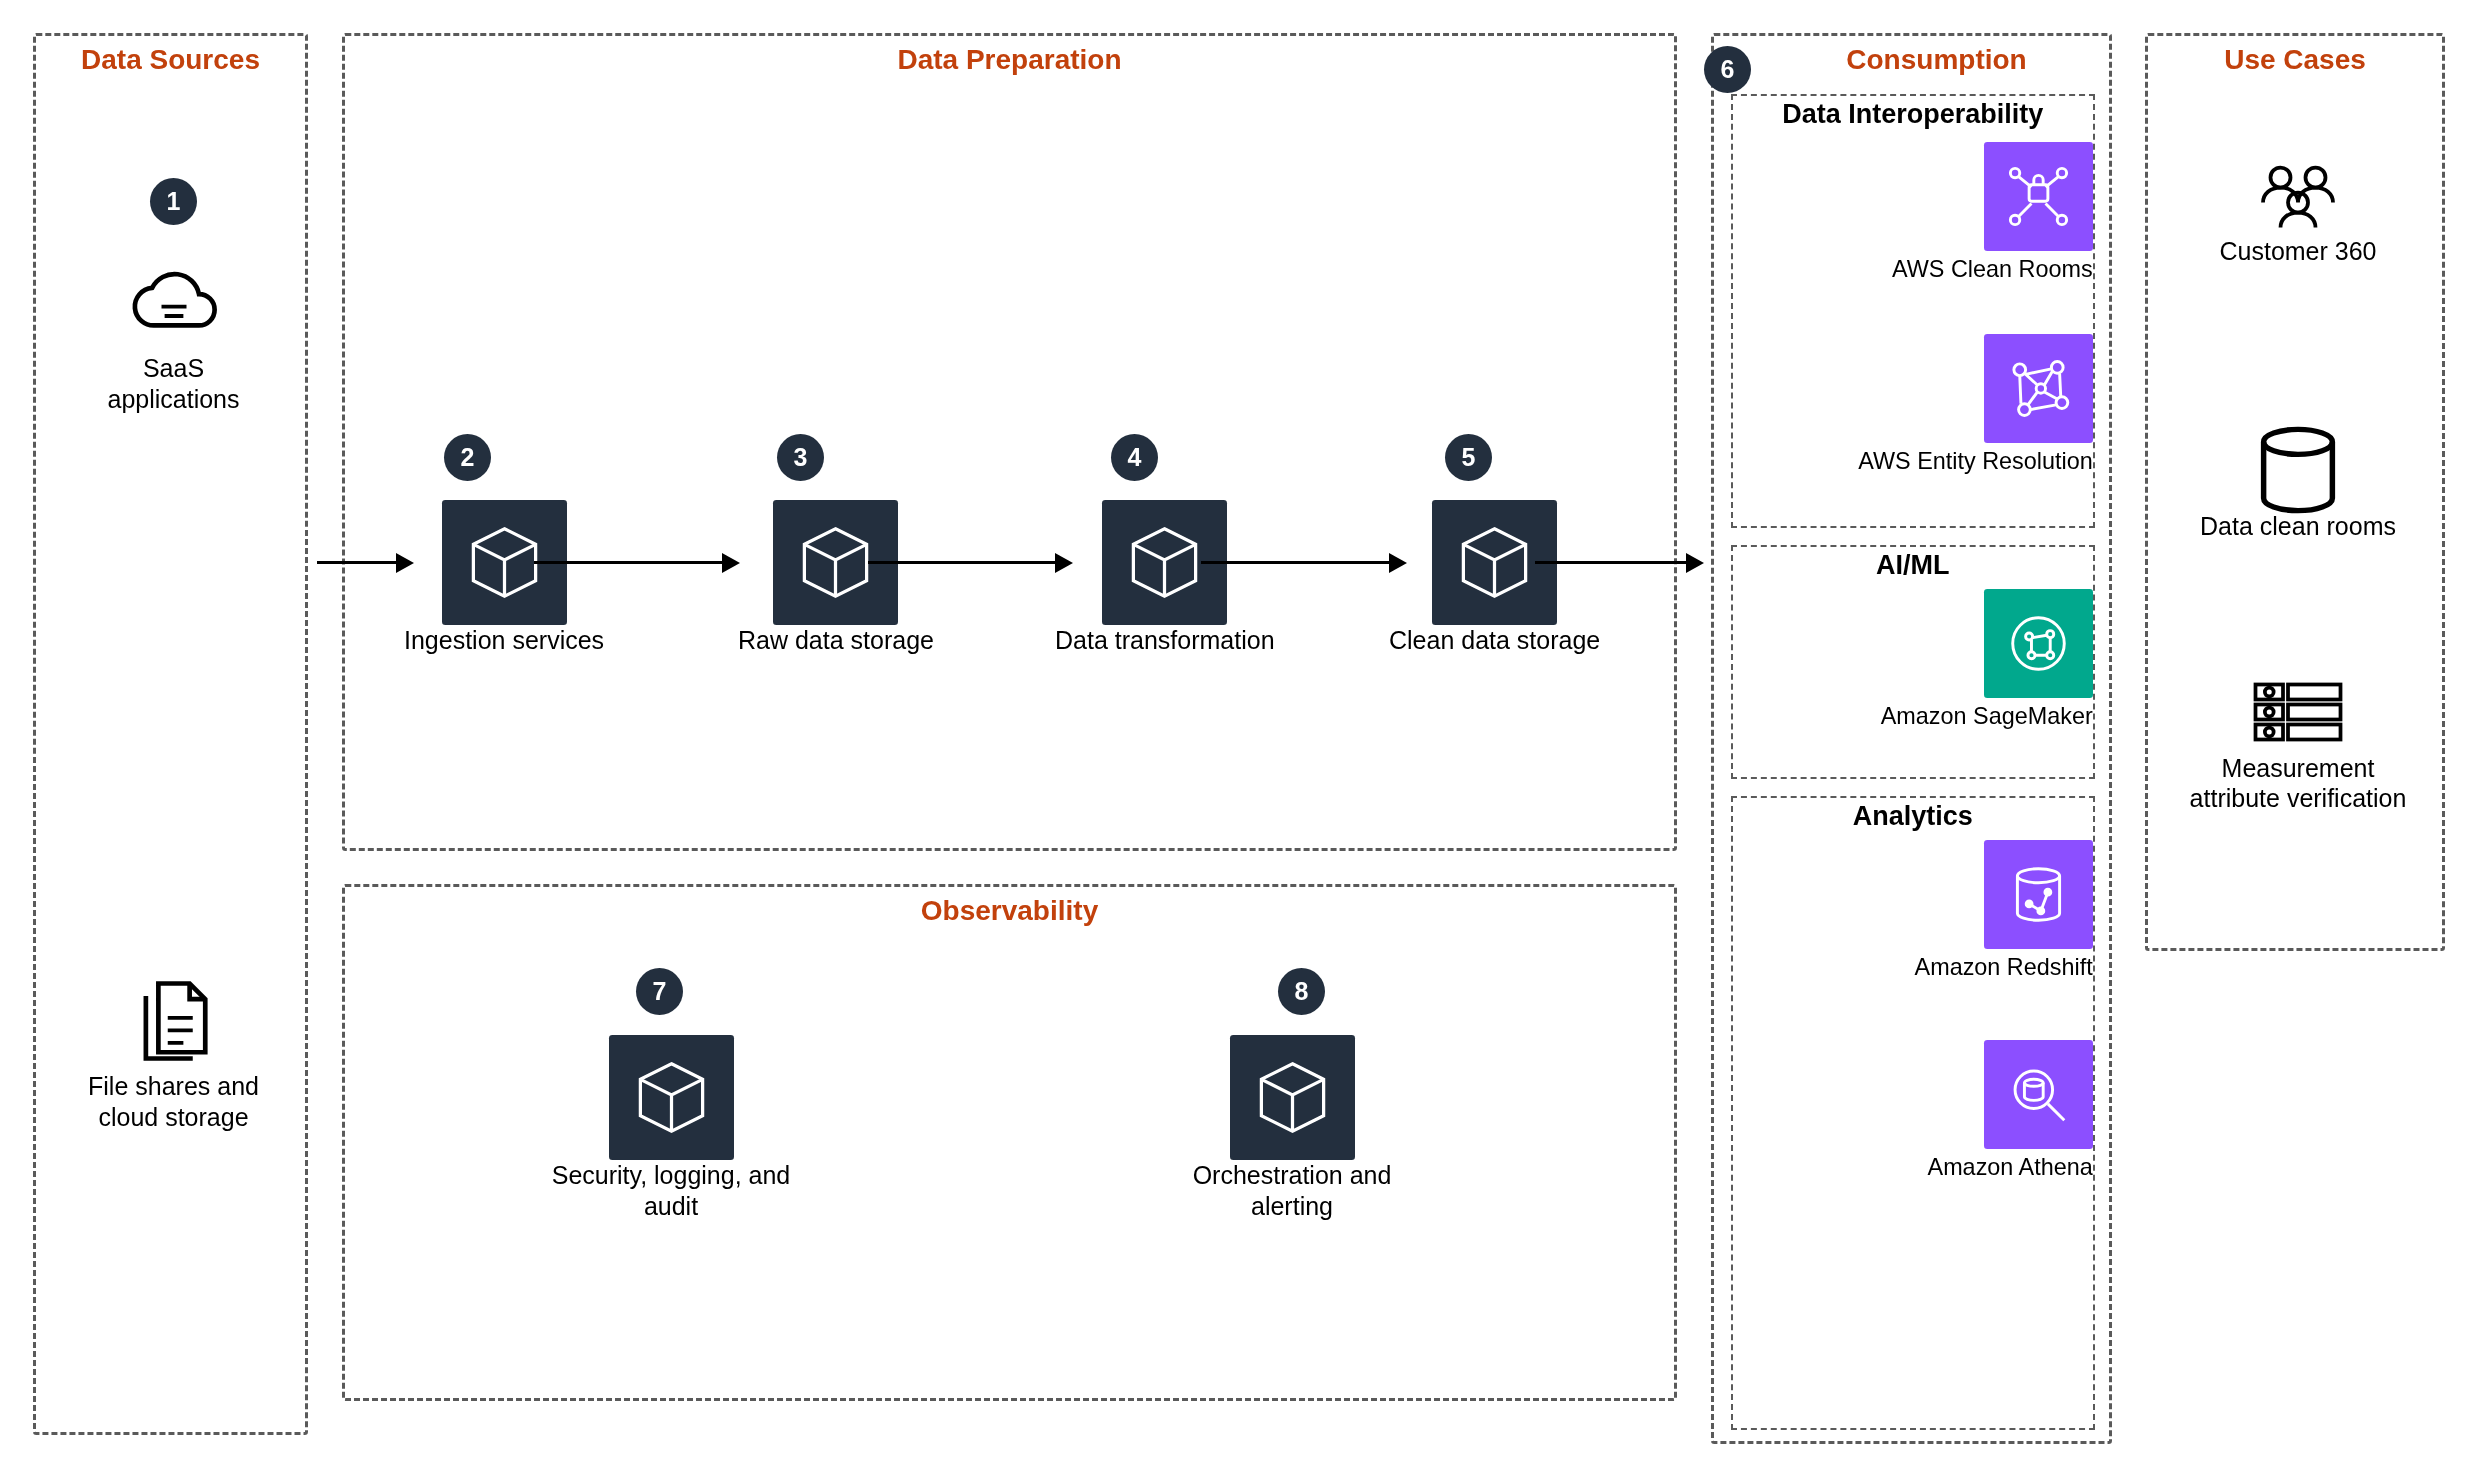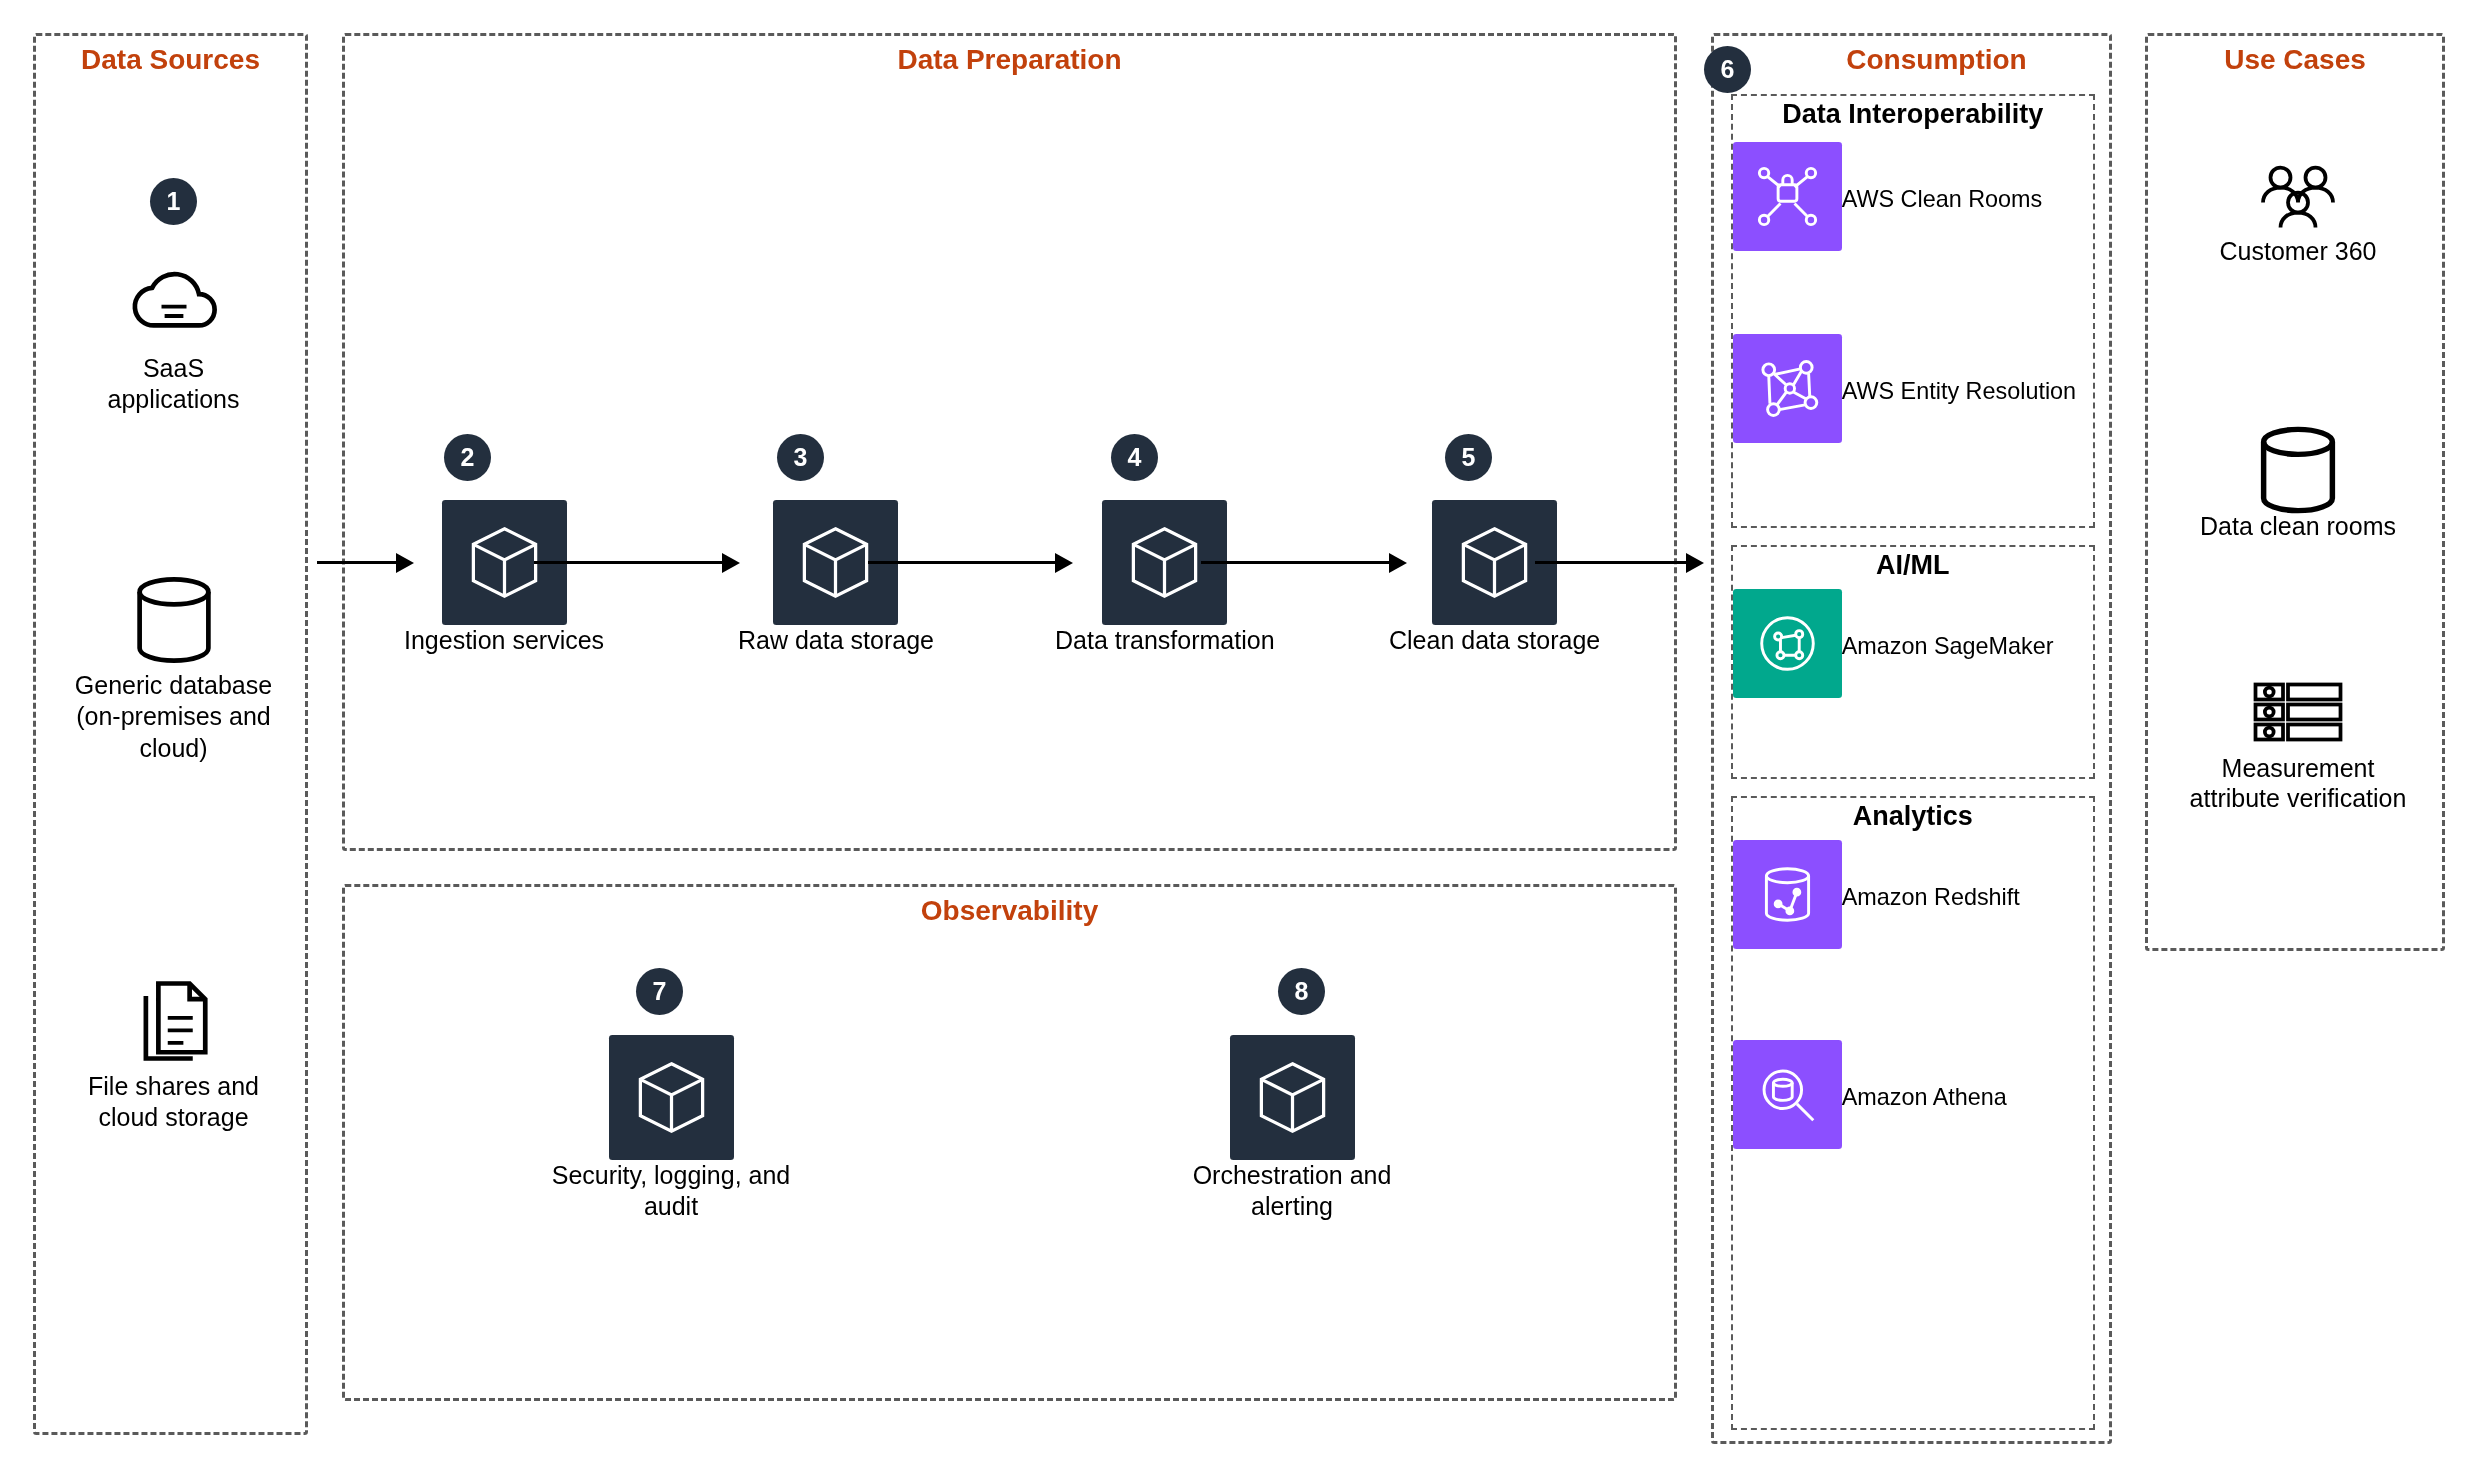--- a/index.html
+++ b/index.html
@@ -78,21 +78,21 @@
   .cube svg { width: 83px; height: 83px; }
   .svc {
     width: 109px; height: 109px;
     display: flex; align-items: center; justify-content: center;
     border-radius: 3.3px;
   }
   .svc.purple { background: #8c4fff; }
   .svc.teal   { background: #01a88d; }
   .svc svg { width: 75px; height: 75px; }
   .svc-label { font-size: 23.4px; text-align: center; margin-top: 5px; }
-  .svc-item { display:flex; flex-direction:row; align-items:center; }
+  .svc-item { display:flex; flex-direction:column; align-items:flex-end; }
   .uc-icon { width: 100px; height: 83px; display:flex; align-items:center; justify-content:center; }
   .uc-label { font-size: 25px; text-align:center; max-width: 234px; line-height:1.2; }
   .arrow-line {
     position: absolute;
     height: 3.3px;
     background: #000;
     z-index: 1;
   }
   .arrow-head {
     position: absolute;
@@ -116,29 +116,20 @@
     <div class="node" style="left:54px; top:217px; width:167px;">
       <div class="ds-icon">
         <svg viewBox="0 0 64 48" fill="none" stroke="#000" stroke-width="3">
           <path d="M20 38h28a10 10 0 0 0 0-20 16 16 0 0 0-30-4A12 12 0 0 0 20 38z"></path>
           <path d="M24 26h16M26 32h12" stroke-width="2.5"></path>
         </svg>
       </div>
       <div class="label">SaaS applications</div>
     </div>
 
-    <div class="node" style="left:29px; top:534px; width:217px;">
-      <div class="ds-icon">
-        <svg viewBox="0 0 64 64" fill="none" stroke="#000" stroke-width="3">
-          <ellipse cx="32" cy="14" rx="22" ry="8"></ellipse>
-          <path d="M10 14v36c0 4.4 9.8 8 22 8s22-3.6 22-8V14"></path>
-        </svg>
-      </div>
-      <div class="label">Generic database (on-premises and cloud)</div>
-    </div>
 
     <div class="node" style="left:29px; top:935px; width:217px;">
       <div class="ds-icon">
         <svg viewBox="0 0 64 64" fill="none" stroke="#000" stroke-width="3">
           <path d="M22 8h20l10 10v34H22z"></path>
           <path d="M42 8v10h10"></path>
           <path d="M14 16v40h30"></path>
           <path d="M28 30h16M28 38h16M28 46h10" stroke-width="2.5"></path>
         </svg>
       </div>

